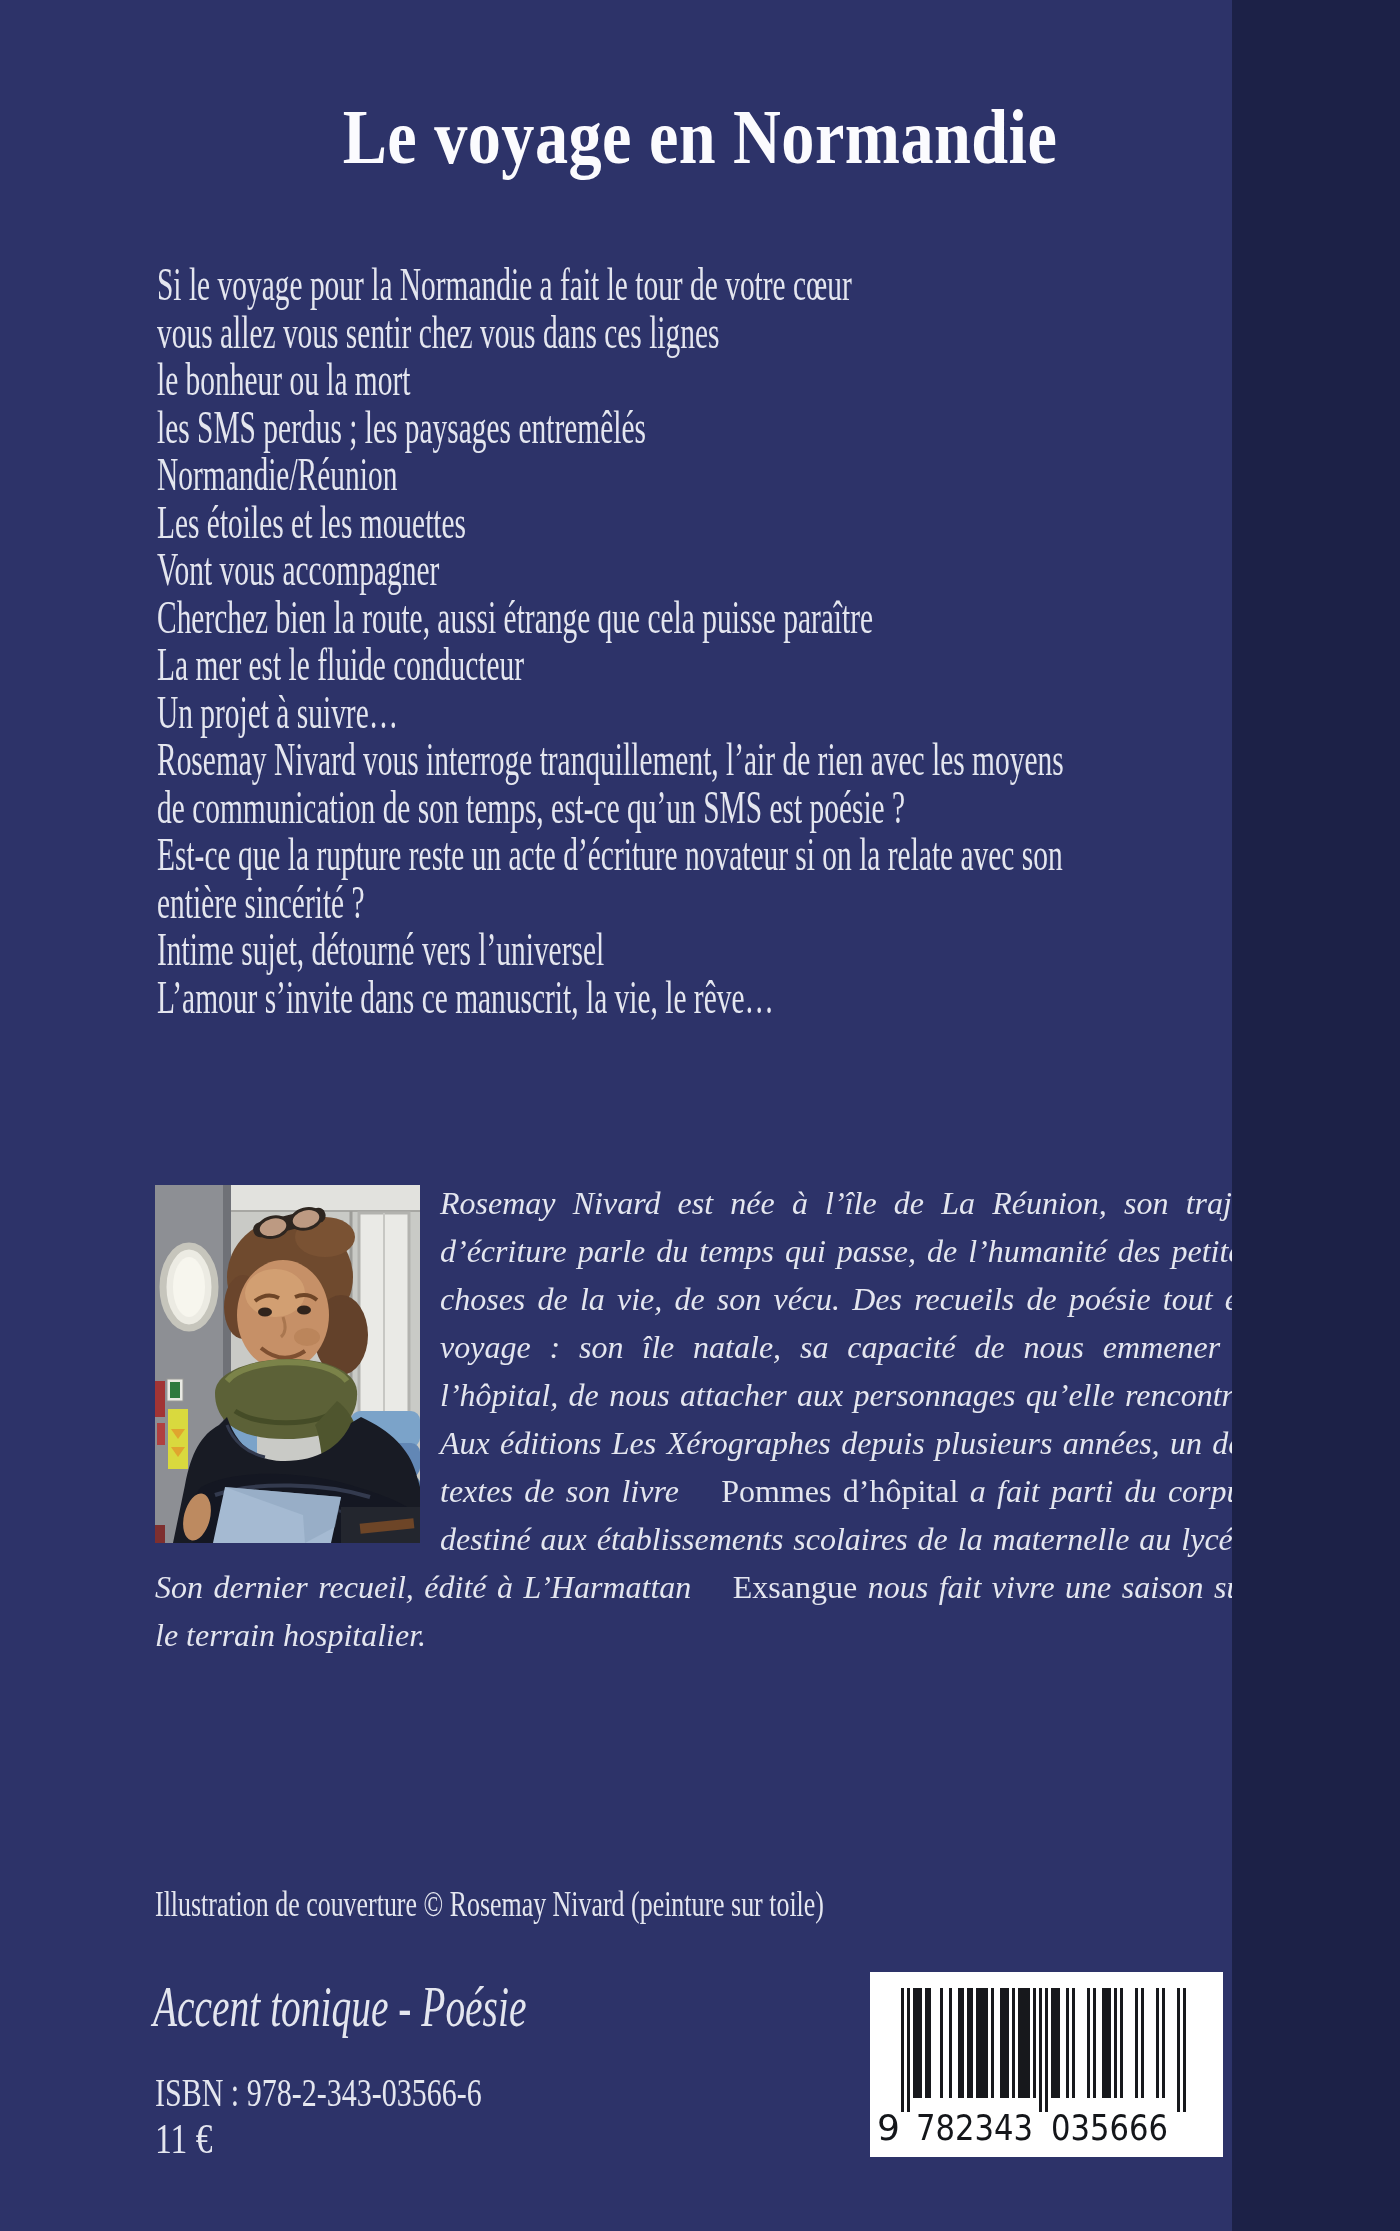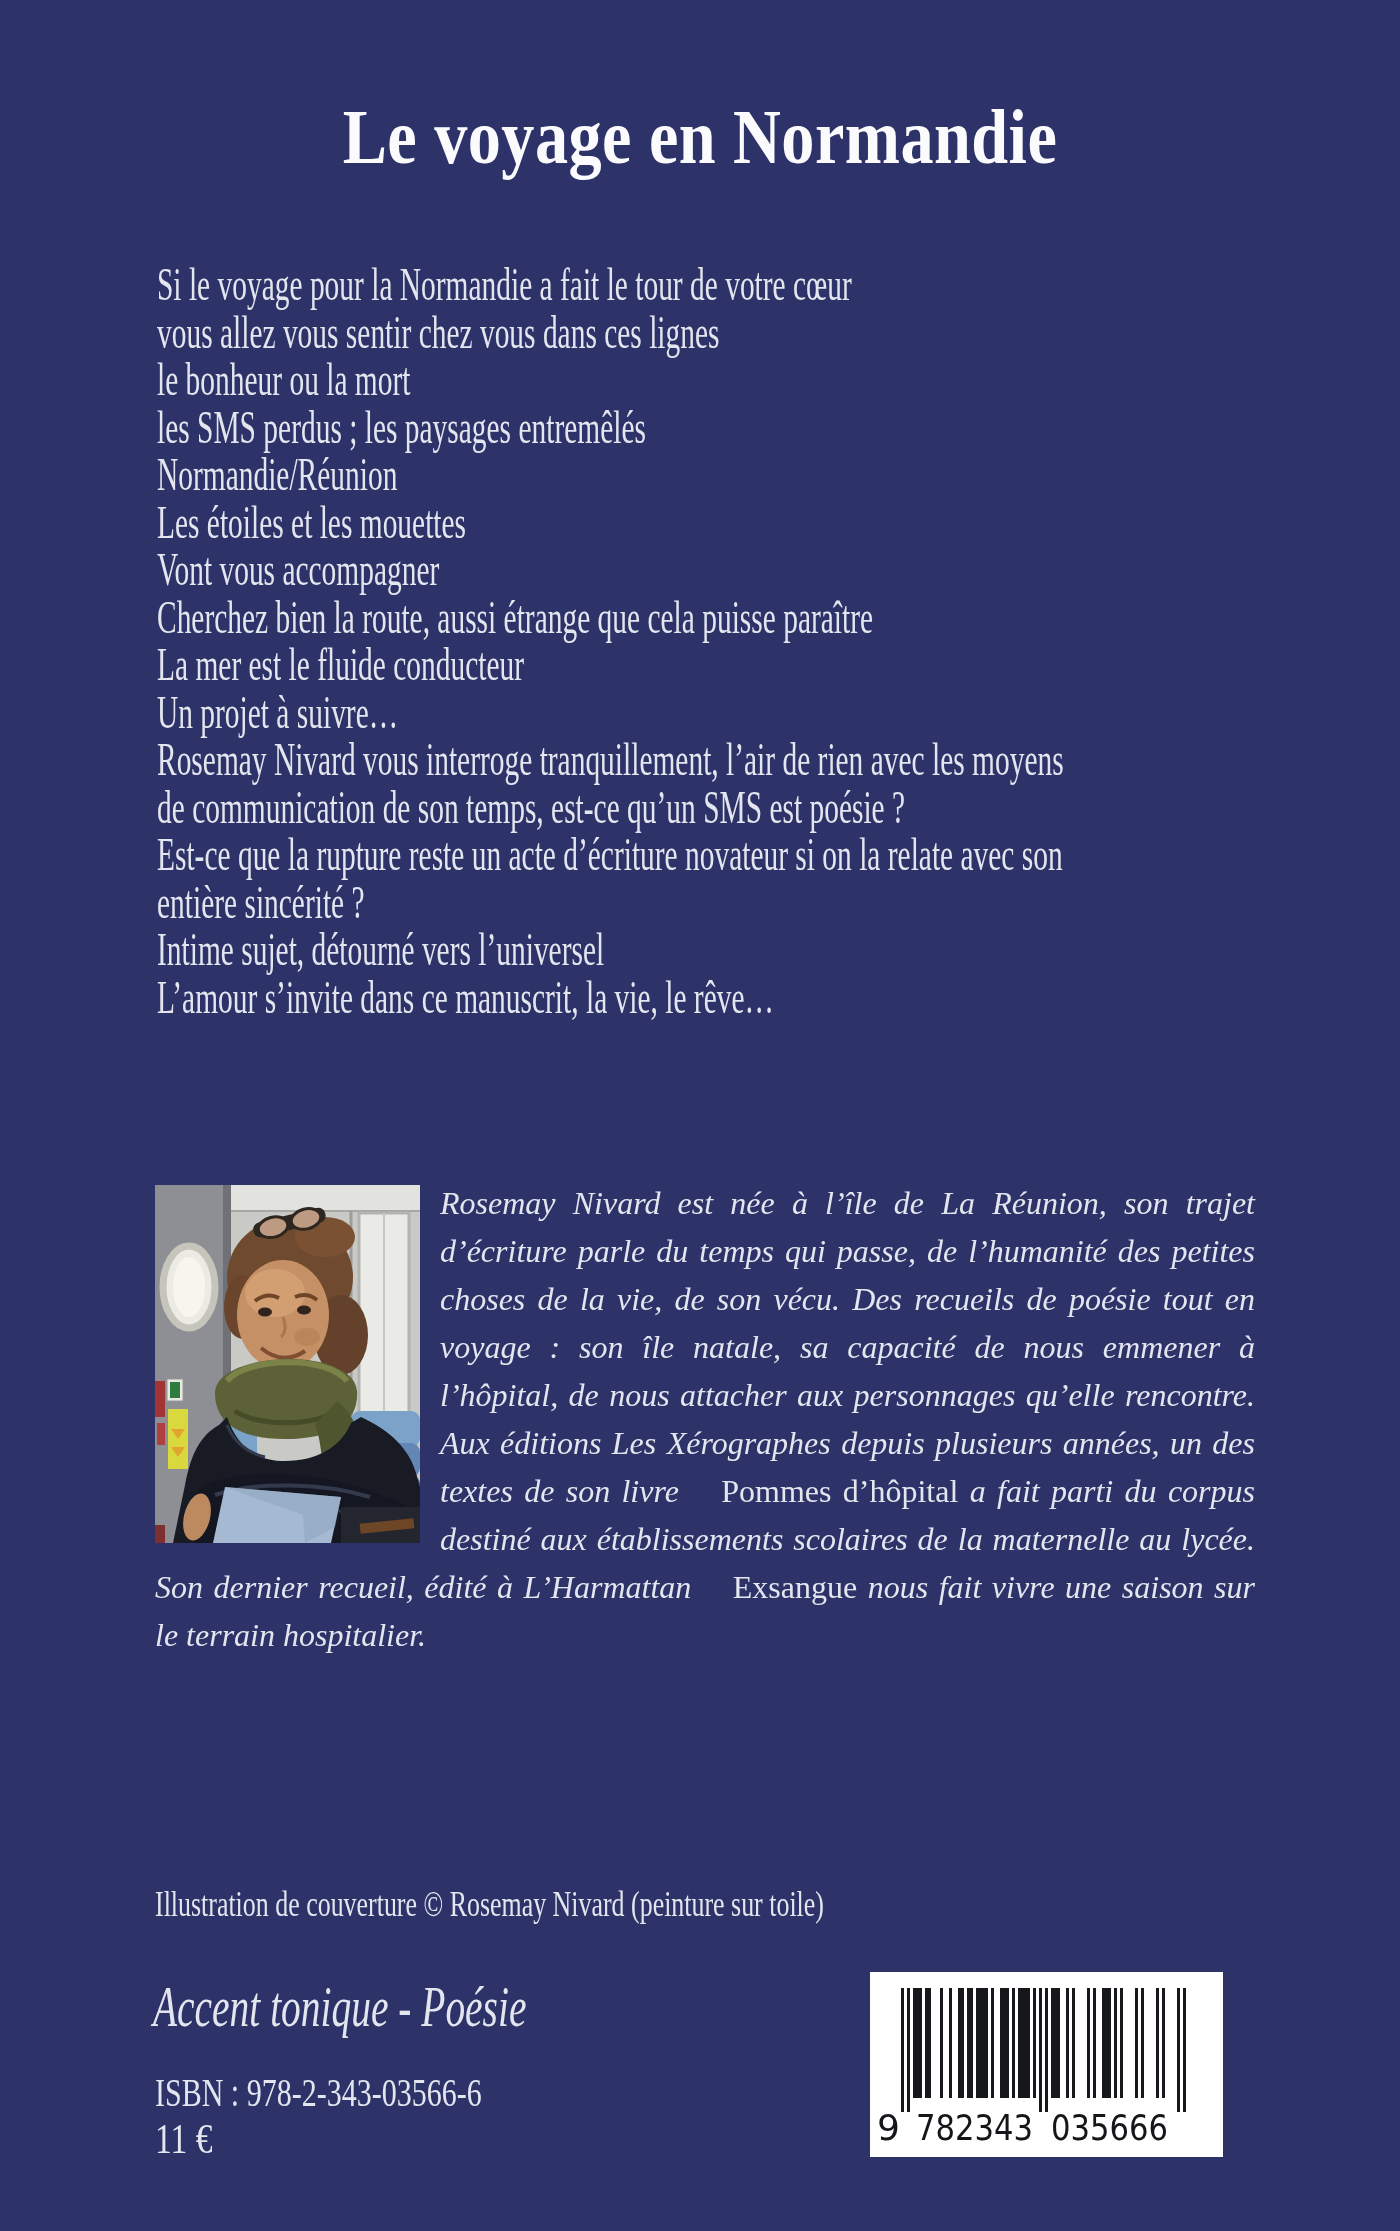--- a/index.html
+++ b/index.html
@@ -1,18 +1,18 @@
 <!DOCTYPE html>
 <html><head>
 <meta charset="utf-8">
 <style>
   html,body{margin:0;padding:0;background:#1c2147;}
   .cover{
     position:relative;
-    width:1400px;height:2231px;
+    width:1232px;height:2231px;
     background:#2d3369;
     overflow:hidden;
     font-family:"Liberation Serif","DejaVu Serif",serif;
     color:#e4e6ef;
   }
   .title{
     position:absolute;left:0;top:92px;width:1400px;
     text-align:center;
     font-size:78px;font-weight:bold;color:#fbfbfe;
     transform:scaleX(0.85);transform-origin:700px 0;

